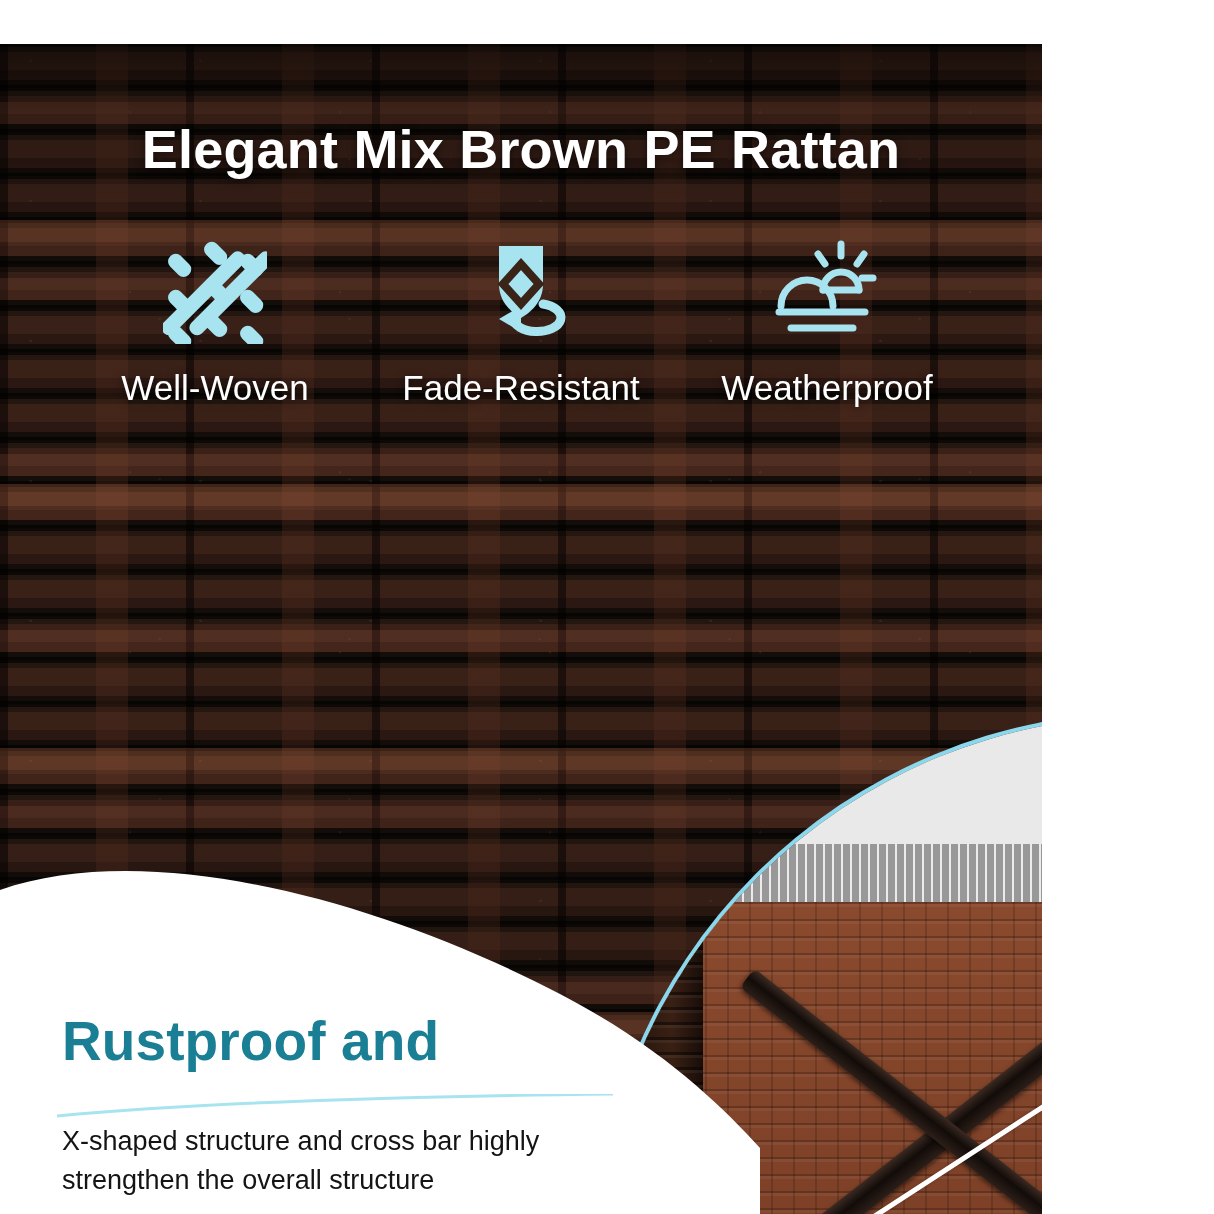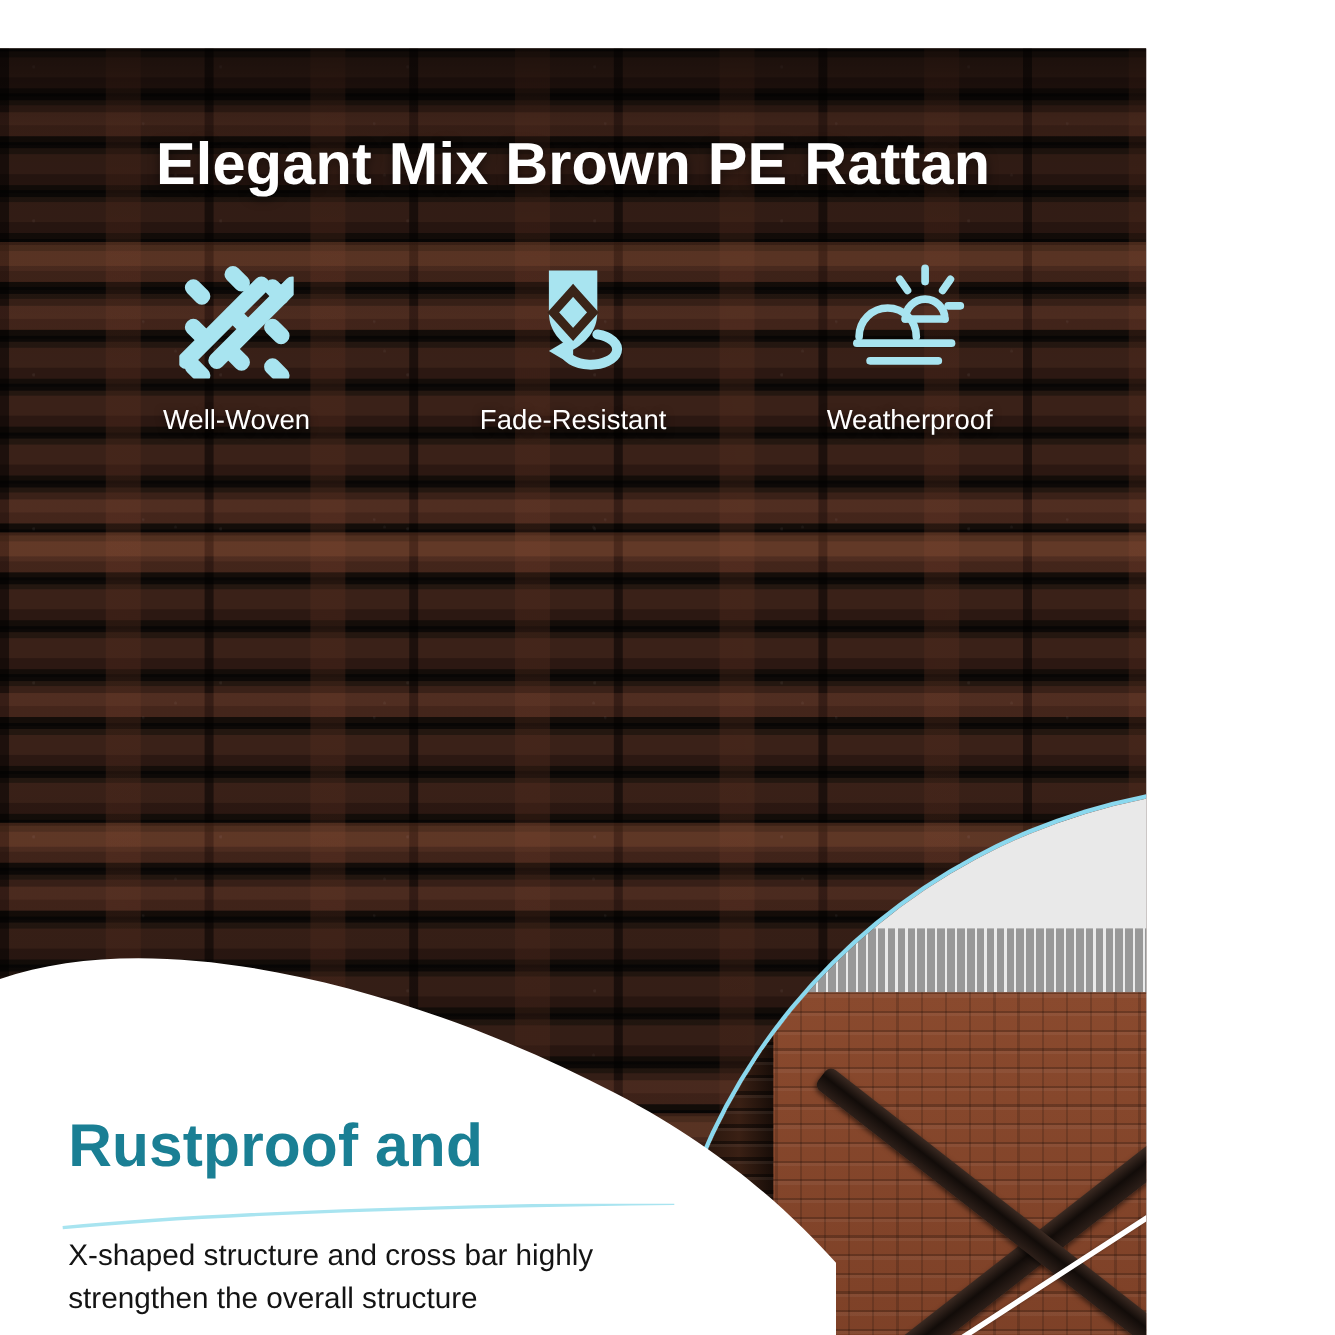--- a/index.html
+++ b/index.html
@@ -82,21 +82,21 @@
 
   
   .features{
     position:absolute;left:62px;right:62px;top:196px;
     display:flex;
   }
   .feature{flex:1;display:flex;flex-direction:column;align-items:center;}
   .feature .glyph{height:104px;display:flex;align-items:center;justify-content:center;}
   .feature .flabel{
     margin-top:24px;
-    color:#fff;font-size:25px;font-weight:400;
+    color:#fff;font-size:35px;font-weight:400;
     text-shadow:0 2px 8px rgba(0,0,0,.6);
     white-space:nowrap;
   }
 
   
   .inset{
     position:absolute;
     left:597px;top:672px;
     width:1100px;height:1100px;
     border-radius:50%;

